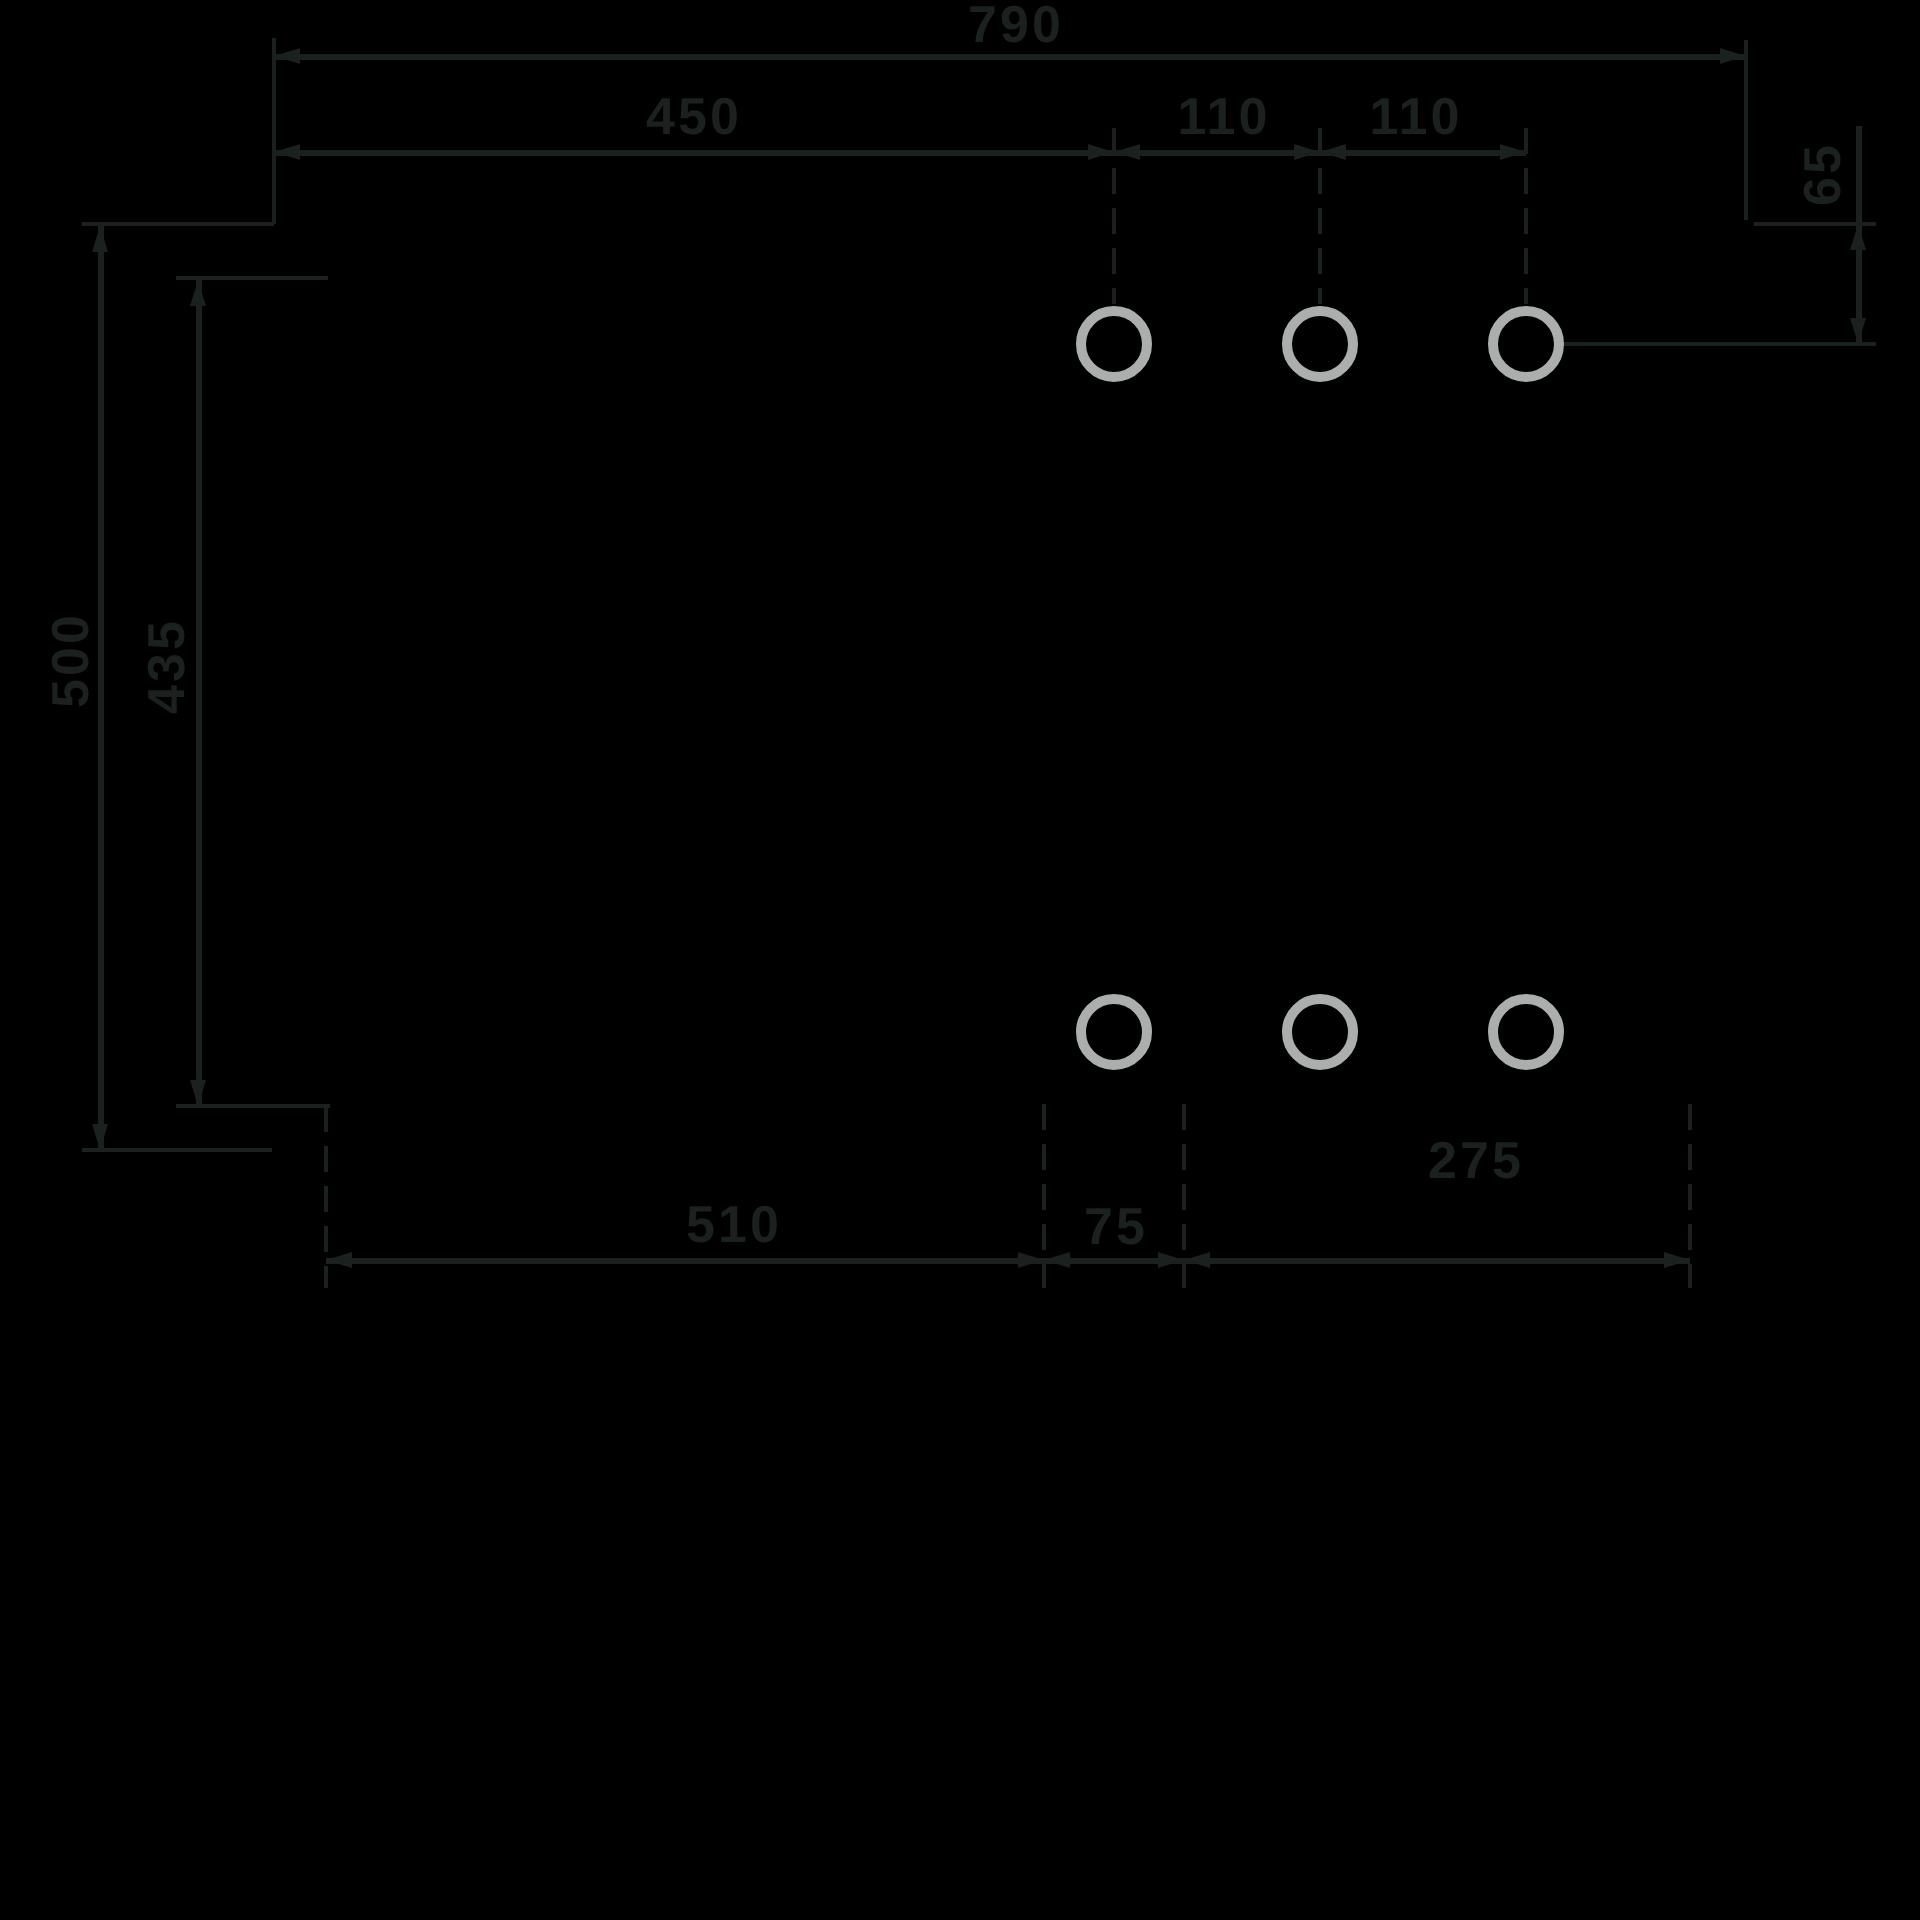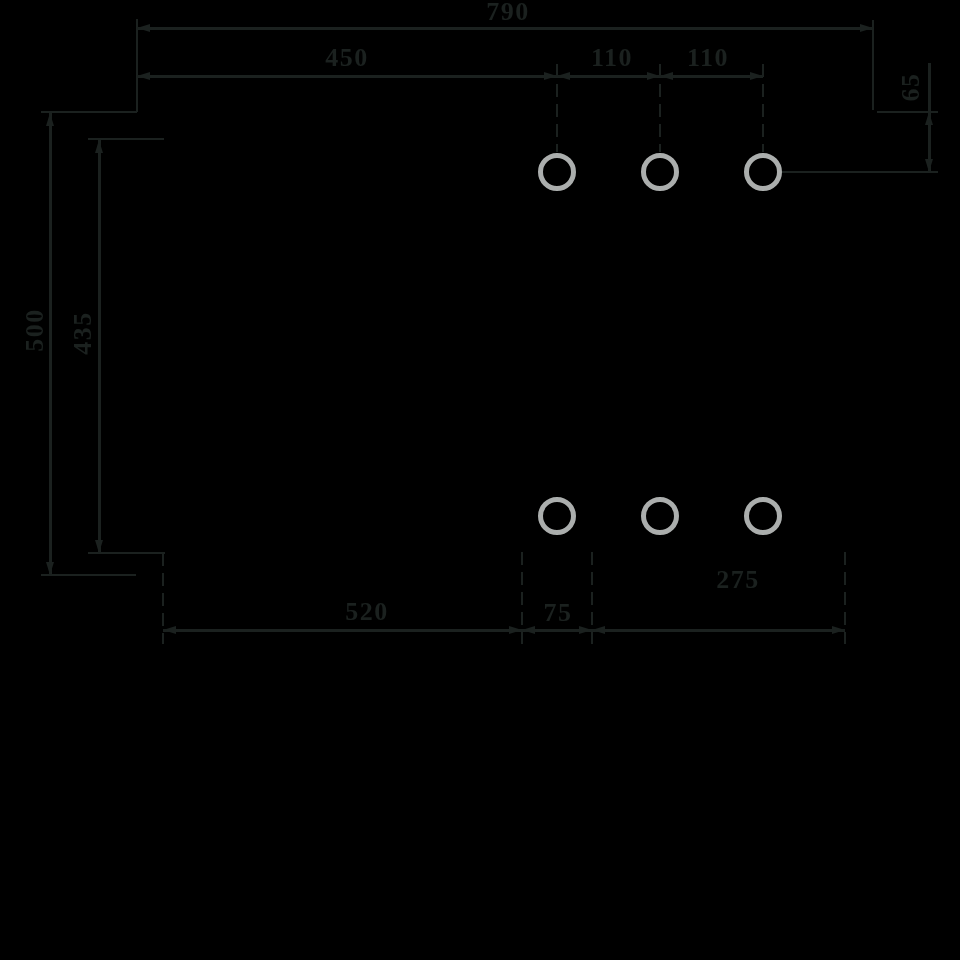--- a/index.html
+++ b/index.html
@@ -3,21 +3,21 @@
 <meta charset="utf-8">
 <style>
   :root{
     --bg:#000000;
     --line:#1b211f;
     --ring:#abaead;
   }
   html,body{margin:0;padding:0;background:var(--bg);}
   #canvas{
     position:relative;width:960px;height:763px;background:var(--bg);
-    overflow:hidden;font-family:Liberation Serif, serif;
+    overflow:hidden;font-family:Liberation Sans, sans-serif;
   }
   .hl{position:absolute;height:3px;background:var(--line);}
   .hl.ext{height:2px;}
   .vl{position:absolute;width:3px;background:var(--line);}
   .vl.ext{width:2px;}
   .vl.dash{
     width:2px;background:repeating-linear-gradient(to bottom,var(--line) 0 13px,transparent 13px 20px);
   }
   .arr{position:absolute;width:0;height:0;border-style:solid;}
   .arr.pl{border-width:4.5px 13px 4.5px 0;border-color:transparent var(--line) transparent transparent;}
@@ -90,21 +90,21 @@
   <div class="arr pl" style="left:592px;top:626px;"></div>
   <div class="arr pr" style="left:832px;top:626px;"></div>
 
   <span class="dimlabel" style="left:508px;top:12px;">790</span>
   <span class="dimlabel" style="left:347px;top:58px;text-align:right;">450</span>
   <span class="dimlabel" style="left:612px;top:58px;">110</span>
   <span class="dimlabel" style="left:708px;top:58px;">110</span>
   <span class="dimlabel rot" style="left:911px;top:87px;">65</span>
   <span class="dimlabel rot" style="left:35px;top:330px;">500</span>
   <span class="dimlabel rot" style="left:83px;top:333px;">435</span>
-  <span class="dimlabel" style="left:367px;top:612px;">520</span>
+  <span class="dimlabel" style="left:367px;top:612px;">510</span>
   <span class="dimlabel" style="left:558px;top:613px;">75</span>
   <span class="dimlabel" style="left:738px;top:580px;">275</span>
 
   <div class="hole" style="left:538px;top:153px;"></div>
   <div class="hole" style="left:641px;top:153px;"></div>
   <div class="hole" style="left:744px;top:153px;"></div>
 
   <div class="hole" style="left:538px;top:497px;"></div>
   <div class="hole" style="left:641px;top:497px;"></div>
   <div class="hole" style="left:744px;top:497px;"></div>

